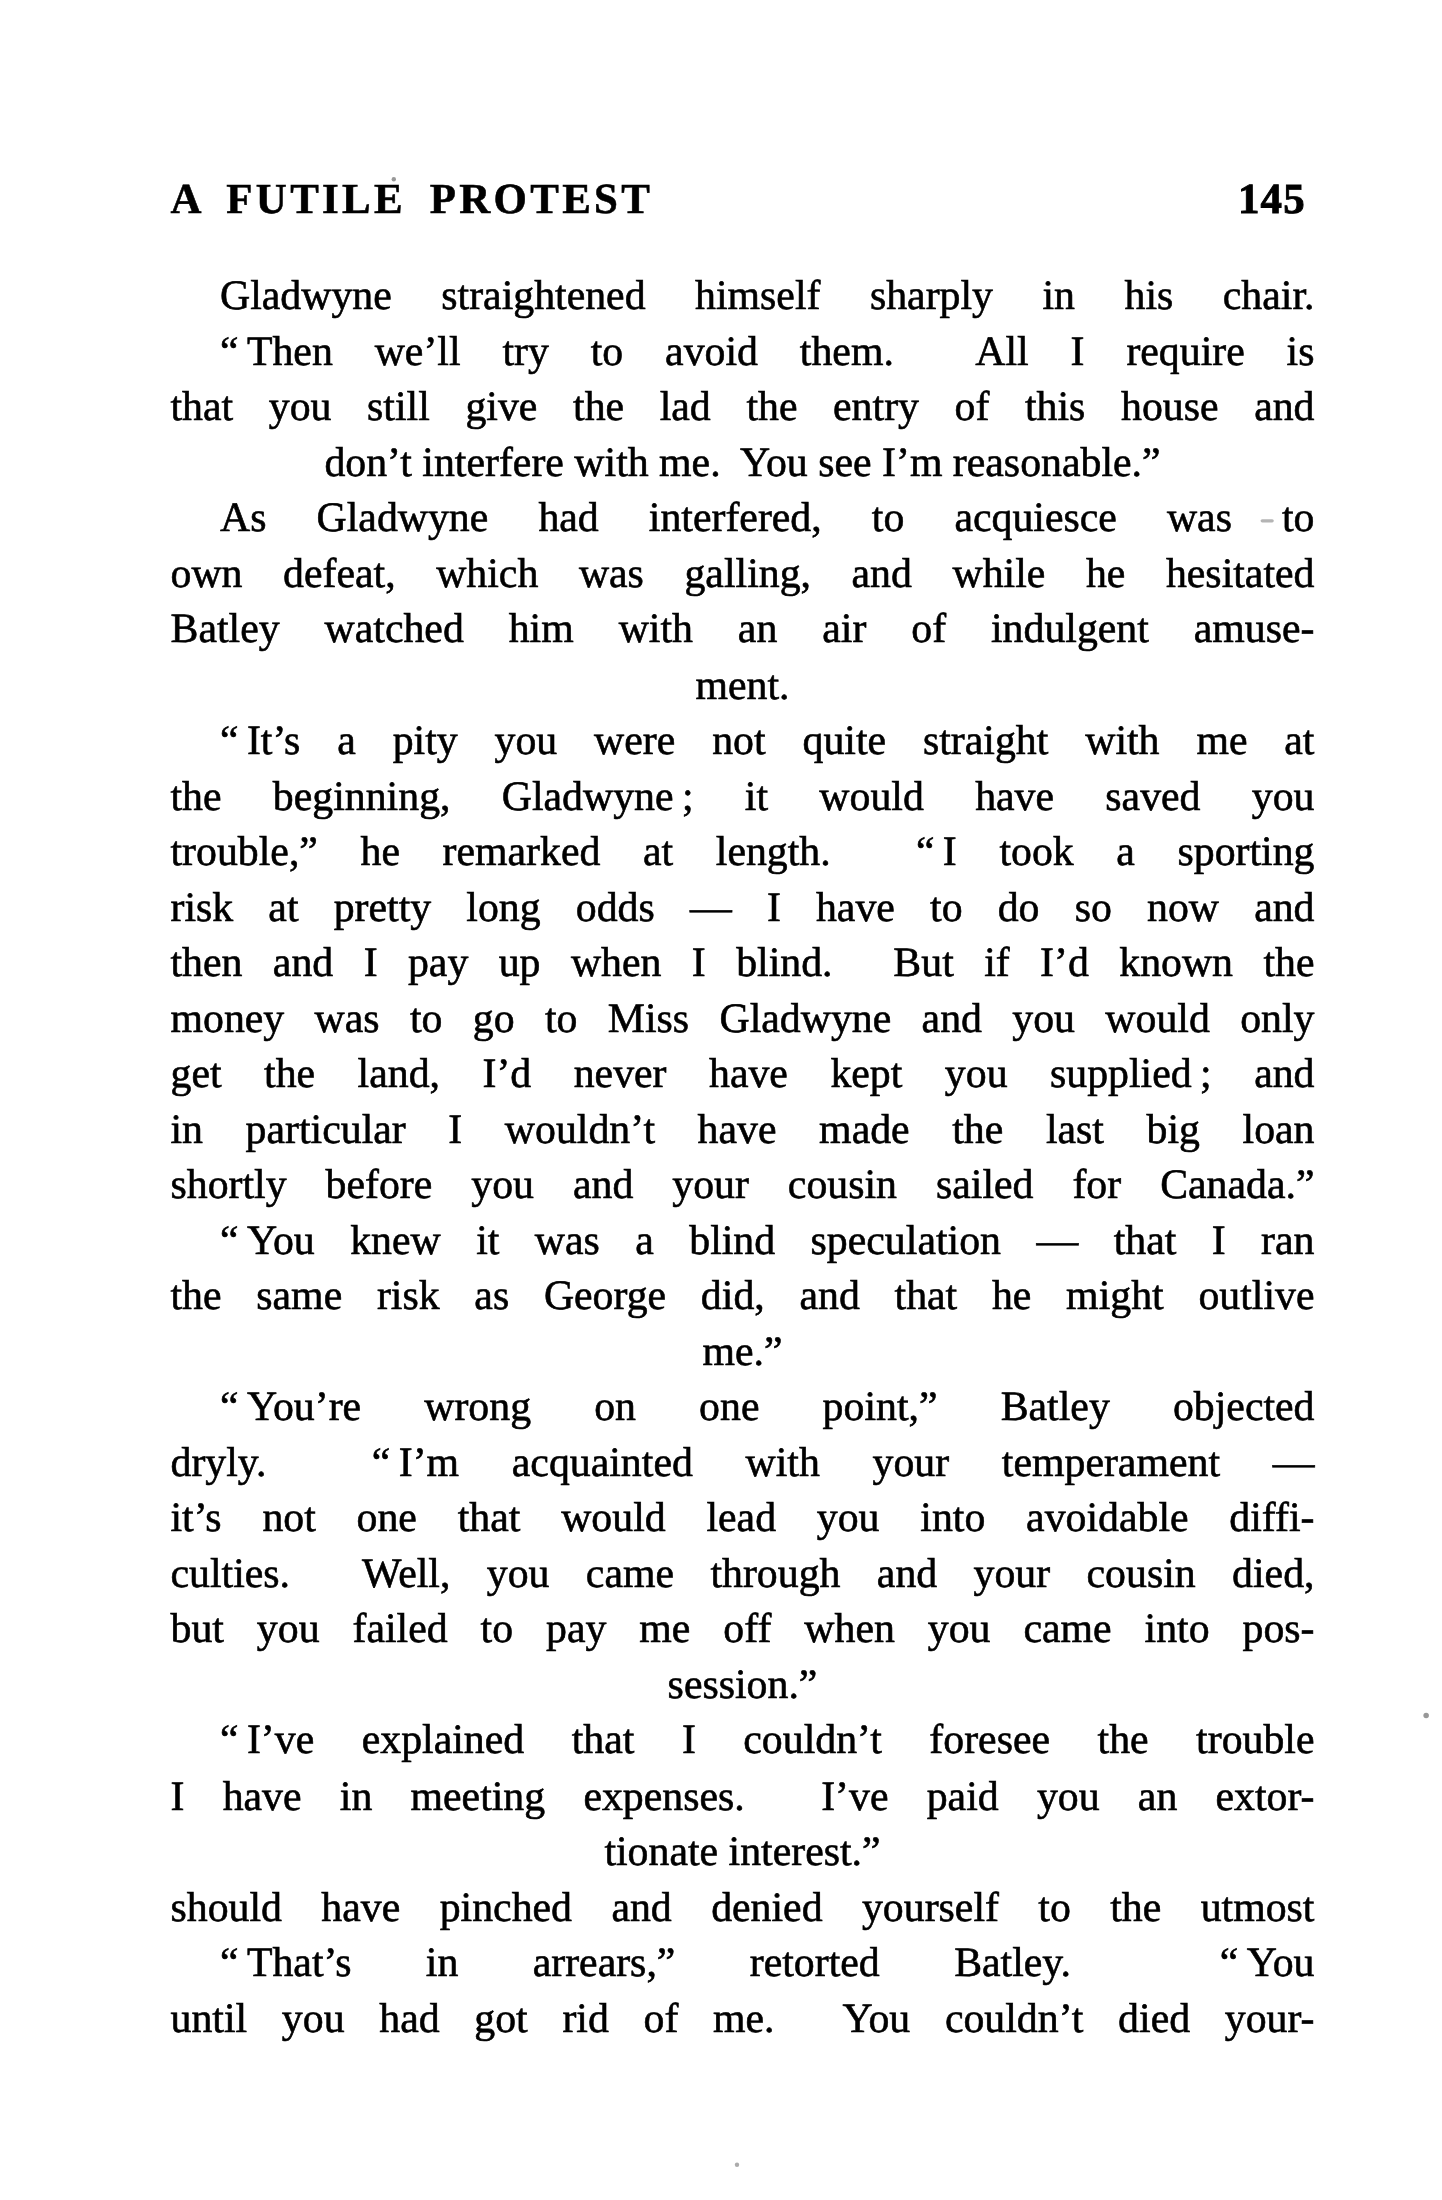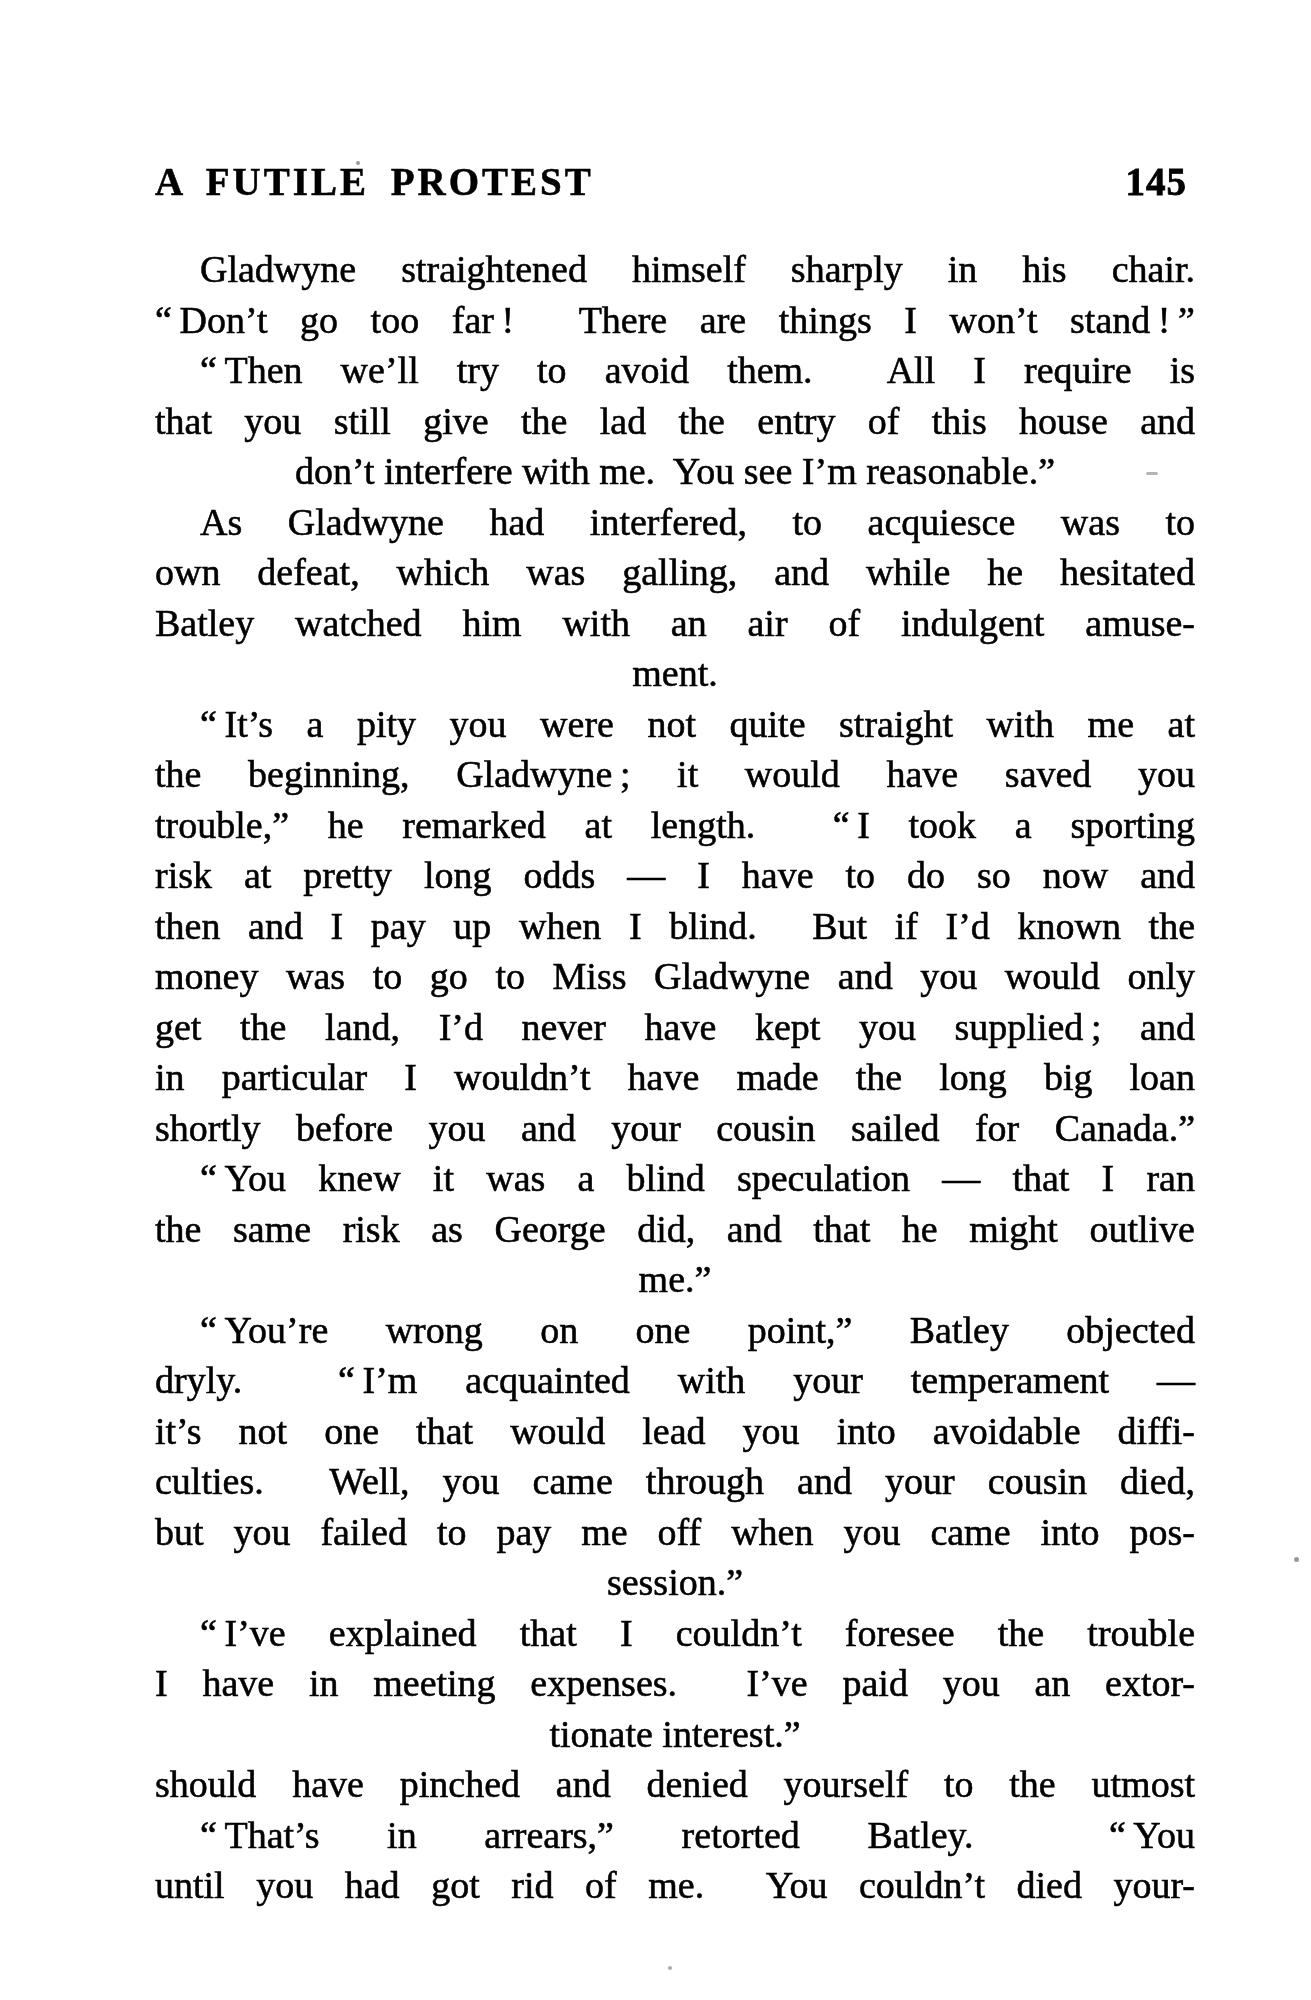--- a/index.html
+++ b/index.html
@@ -82,36 +82,35 @@
 
 <div class="page">
 
   <div class="running-head">
     <span class="running-title">A FUTILE PROTEST</span>
     <span class="page-number">145</span>
   </div>
 
   <div class="textblock">
     <div class="ln ind jl">Gladwyne straightened himself sharply in his chair.</div>
-    <div class="ln jl">“ Don’t go too far !  There are things I won’t stand ! ”</div>
     <div class="ln ind jl">“ Then we’ll try to avoid them.  All I require is</div>
     <div class="ln jl">that you still give the lad the entry of this house and</div>
     <div class="ln">don’t interfere with me.  You see I’m reasonable.”</div>
     <div class="ln ind jl">As Gladwyne had interfered, to acquiesce was to</div>
     <div class="ln jl">own defeat, which was galling, and while he hesitated</div>
     <div class="ln jl">Batley watched him with an air of indulgent amuse-</div>
     <div class="ln">ment.</div>
     <div class="ln ind jl">“ It’s a pity you were not quite straight with me at</div>
     <div class="ln jl">the beginning, Gladwyne ; it would have saved you</div>
     <div class="ln jl">trouble,” he remarked at length.  “ I took a sporting</div>
     <div class="ln jl">risk at pretty long odds — I have to do so now and</div>
     <div class="ln jl">then and I pay up when I blind.  But if I’d known the</div>
     <div class="ln jl">money was to go to Miss Gladwyne and you would only</div>
     <div class="ln jl">get the land, I’d never have kept you supplied ; and</div>
-    <div class="ln jl">in particular I wouldn’t have made the long big loan</div>
+    <div class="ln jl">in particular I wouldn’t have made the last big loan</div>
     <div class="ln jl">shortly before you and your cousin sailed for Canada.”</div>
     <div class="ln ind jl">“ You knew it was a blind speculation — that I ran</div>
     <div class="ln jl">the same risk as George did, and that he might outlive</div>
     <div class="ln">me.”</div>
     <div class="ln ind jl">“ You’re wrong on one point,” Batley objected</div>
     <div class="ln jl">dryly.  “ I’m acquainted with your temperament —</div>
     <div class="ln jl">it’s not one that would lead you into avoidable diffi-</div>
     <div class="ln jl">culties.  Well, you came through and your cousin died,</div>
     <div class="ln jl">but you failed to pay me off when you came into pos-</div>
     <div class="ln">session.”</div>

